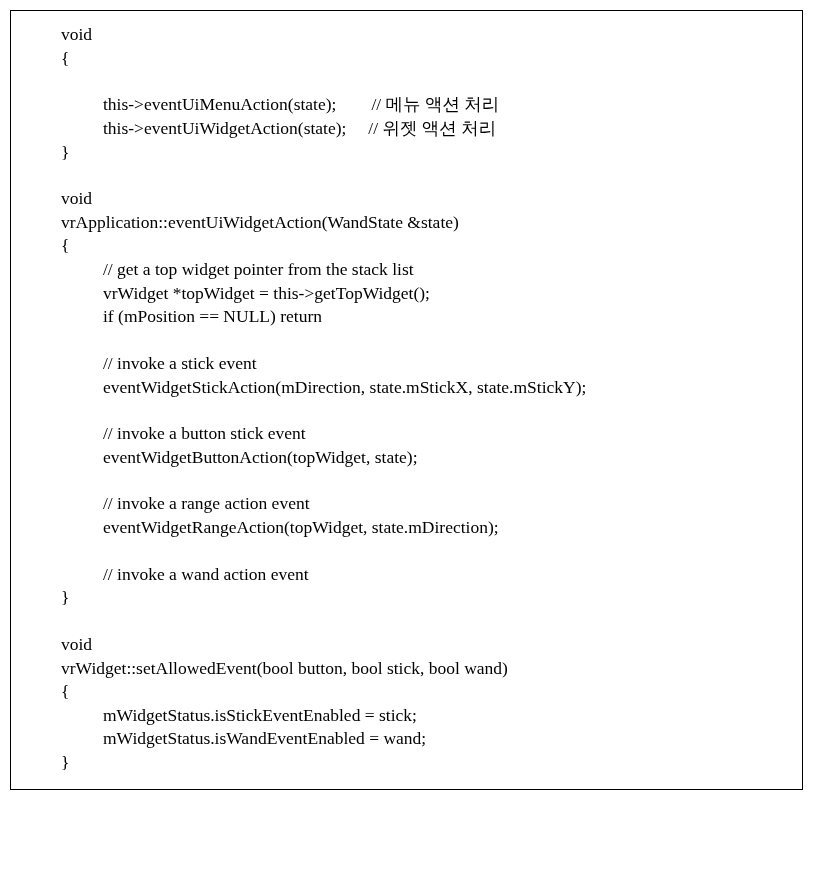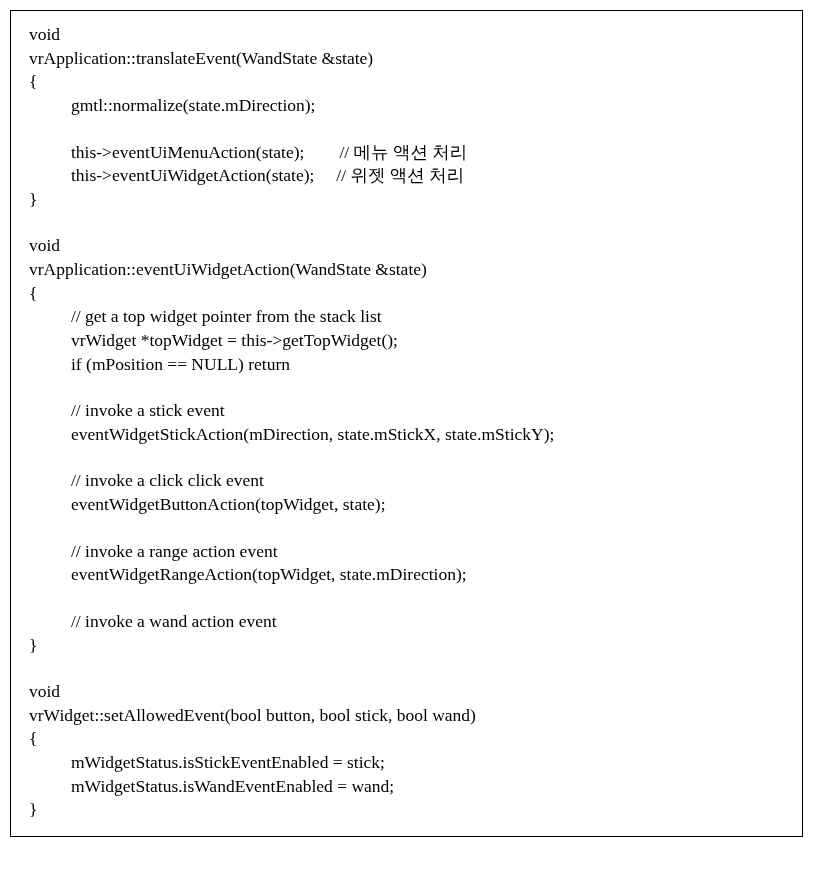--- a/index.html
+++ b/index.html
@@ -17,52 +17,51 @@
       border: 1px solid #000;
       padding: 12px 18px 14px 18px;
       background: #fff;
     }
     .code-line {
       font-family: "Times New Roman", Times, serif;
       font-size: 17.5px;
       line-height: 1.35;
       white-space: pre;
       color: #000;
+      margin-left: 32px;
     }
     .indent-1 {
       padding-left: 42px;
     }
     .blank {
       height: 23px;
     }
   </style>
 </head>
 <body>
 
 <div class="code-box" id="code-container">
 <div class="code-line">void</div>
-    <div class="code-line">vrApplication::translateEvent(WandState &amp;state)</div>
     <div class="code-line">{</div>
-    <div class="code-line indent-1">gmtl::normalize(state.mDirection);</div>
     <div class="blank"></div>
     <div class="code-line indent-1">this-&gt;eventUiMenuAction(state);        // 메뉴 액션 처리</div>
     <div class="code-line indent-1">this-&gt;eventUiWidgetAction(state);     // 위젯 액션 처리</div>
     <div class="code-line">}</div>
     <div class="blank"></div>
     <div class="code-line">void</div>
     <div class="code-line">vrApplication::eventUiWidgetAction(WandState &amp;state)</div>
     <div class="code-line">{</div>
     <div class="code-line indent-1">// get a top widget pointer from the stack list</div>
     <div class="code-line indent-1">vrWidget *topWidget = this-&gt;getTopWidget();</div>
     <div class="code-line indent-1">if (mPosition == NULL) return</div>
     <div class="blank"></div>
     <div class="code-line indent-1">// invoke a stick event</div>
     <div class="code-line indent-1">eventWidgetStickAction(mDirection, state.mStickX, state.mStickY);</div>
     <div class="blank"></div>
-    <div class="code-line indent-1">// invoke a click click event</div>
+    <div class="code-line indent-1">// invoke a button stick event</div>
     <div class="code-line indent-1">eventWidgetButtonAction(topWidget, state);</div>
     <div class="blank"></div>
     <div class="code-line indent-1">// invoke a range action event</div>
     <div class="code-line indent-1">eventWidgetRangeAction(topWidget, state.mDirection);</div>
     <div class="blank"></div>
     <div class="code-line indent-1">// invoke a wand action event</div>
     <div class="code-line">}</div>
     <div class="blank"></div>
     <div class="code-line">void</div>
     <div class="code-line">vrWidget::setAllowedEvent(bool button, bool stick, bool wand)</div>

